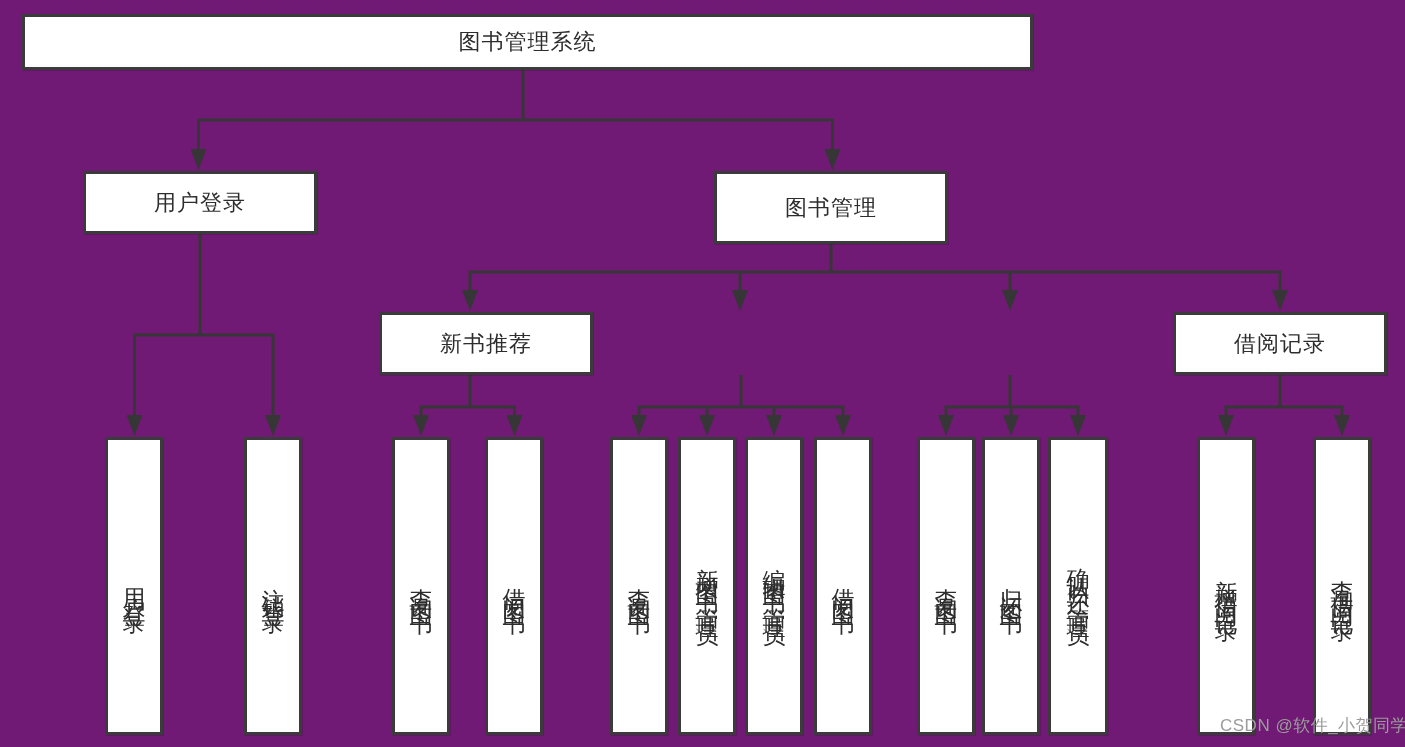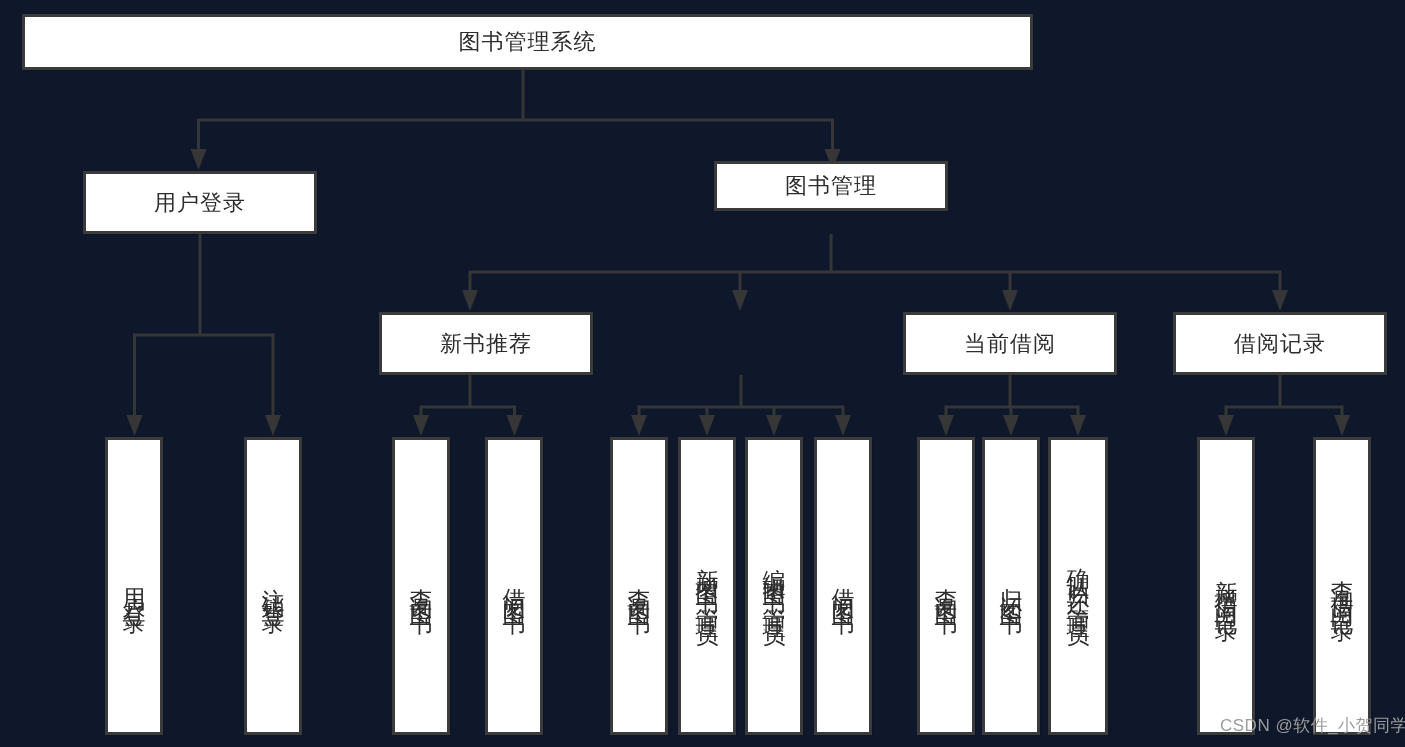--- a/index.html
+++ b/index.html
@@ -1,20 +1,20 @@
 <!DOCTYPE html>
 <html><head>
 <meta charset="utf-8">
 <style>
   html, body { margin:0; padding:0; background:#ffffff; }
   #stage {
     position: relative;
     width: 1405px;
     height: 747px;
-    background: #0f172a;
+    background: #701a75;
     font-family: "Liberation Sans", "DejaVu Sans", sans-serif;
     overflow: hidden;
   }
   #connectors {
     position: absolute;
     left: 0; top: 0;
     width: 1405px; height: 747px;
   }
   .node {
     position: absolute;
@@ -98,29 +98,26 @@
       <polygon points="1334,415 1350,415 1342,436" fill="#363636"></polygon>
     </svg>
 
   <div class="node" style="left:22px; top:14px; width:1011px; height:56px;">
     <span class="hlabel">图书管理系统</span>
   </div>
 
   <div class="node" style="left:83px; top:171px; width:234px; height:63px;">
     <span class="hlabel">用户登录</span>
   </div>
-  <div class="node" style="left:714px; top:161px; width:234px; height:50px;font-family:Liberation Mono, monospace;">
+  <div class="node" style="left:714px; top:171px; width:234px; height:73px;font-family:Liberation Mono, monospace;">
     <span class="hlabel">图书管理</span>
   </div>
 
   <div class="node" style="left:363px; top:312px; width:214px; height:63px;margin-left:16px;">
     <span class="hlabel">新书推荐</span>
-  </div>
-  <div class="node" style="left:903px; top:312px; width:214px; height:63px;">
-    <span class="hlabel">当前借阅</span>
   </div>
   <div class="node" style="left:1173px; top:312px; width:214px; height:63px;">
     <span class="hlabel">借阅记录</span>
   </div>
 
   <div class="node vnode" style="left:105px; top:437px;">
     <span class="vlabel">用户登录</span>
   </div>
   <div class="node vnode" style="left:244px; top:437px;">
     <span class="vlabel">注销登录</span>

